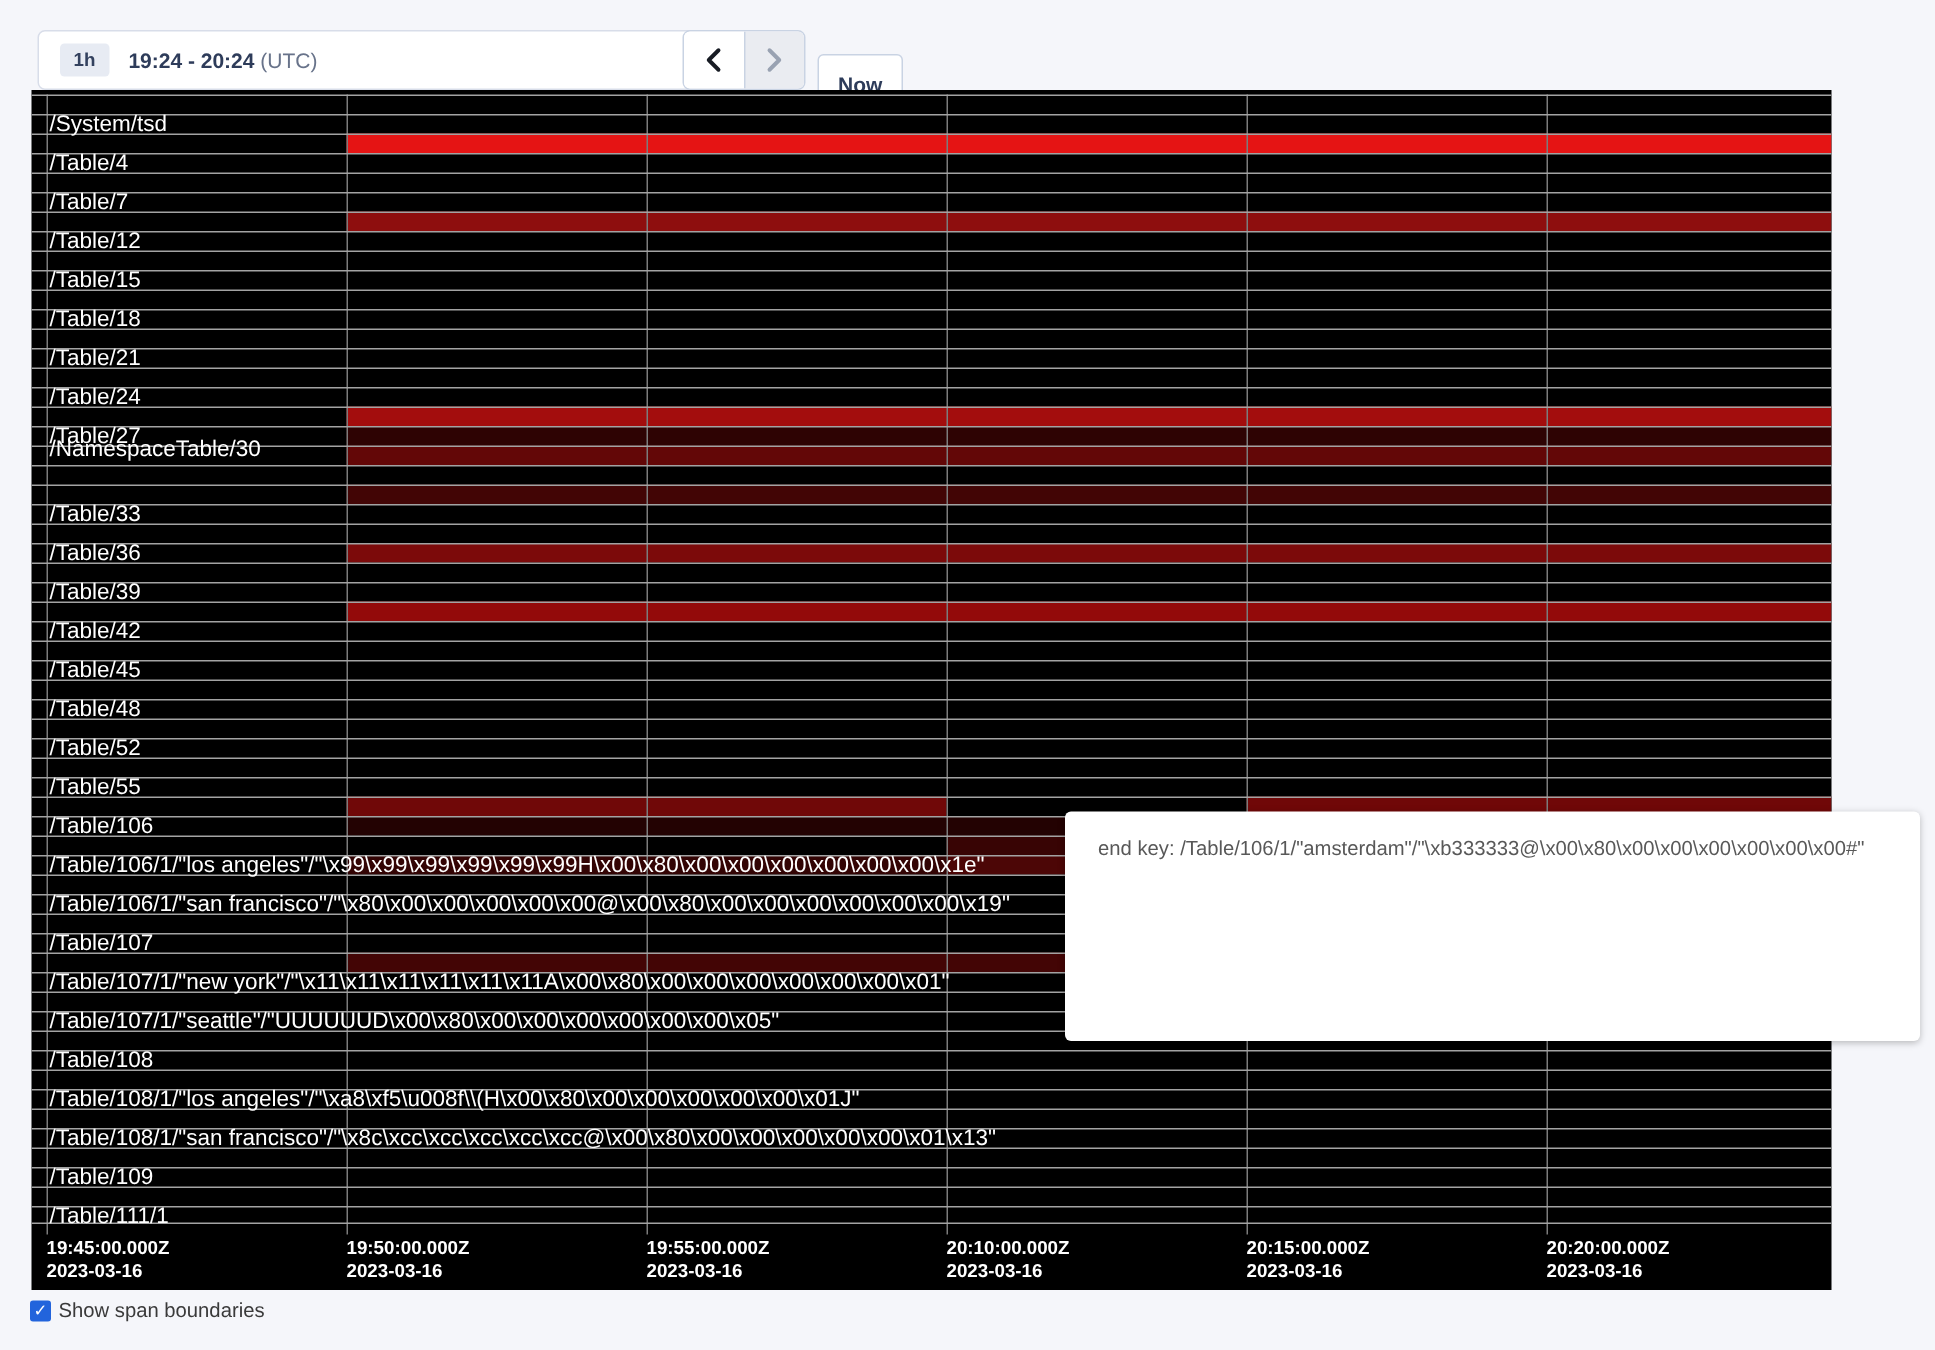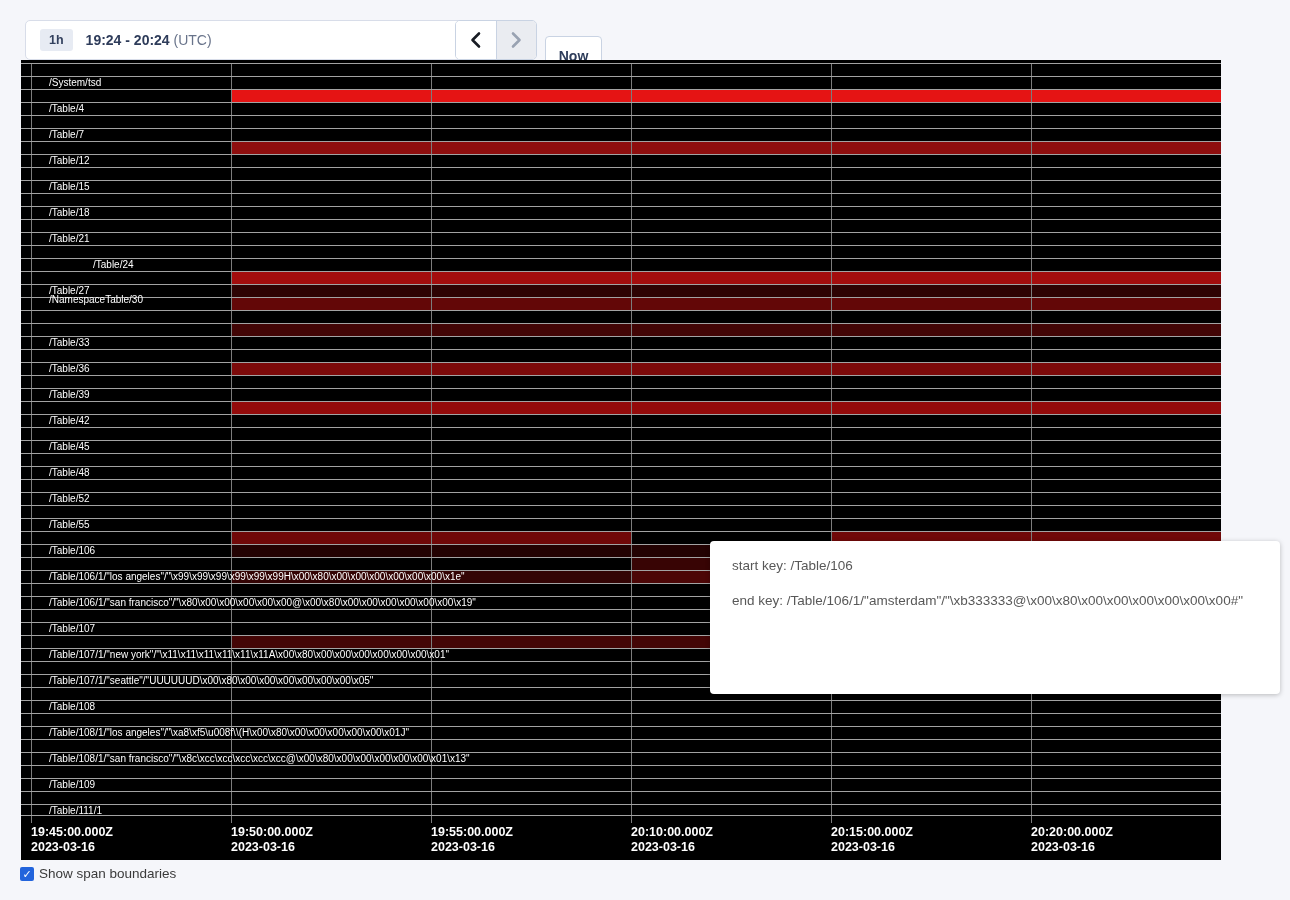--- a/index.html
+++ b/index.html
@@ -46,21 +46,21 @@
   
   .heatmap {
     position: absolute; left: 21px; top: 60px; width: 1200px; height: 800px;
     background: #000; overflow: hidden;
   }
   .hline { position: absolute; left: 0; width: 100%; height: 1px; background: #a3a3a3; z-index: 3; }
   .vline { position: absolute; top: 3px; width: 1px; height: 760px; background: #7c7c7c; z-index: 2; }
   .band { position: absolute; height: 13px; z-index: 1; }
   .rowlabel {
     position: absolute; left: 12px; height: 13px; line-height: 13.5px;
-    color: #fff; font-size: 10px; white-space: nowrap; z-index: 4; padding-left: 16px;
+    color: #fff; font-size: 15px; white-space: nowrap; z-index: 4;
   }
   .tick-time, .tick-date {
     position: absolute; color: #fff; font-size: 12.5px; font-weight: bold;
     white-space: nowrap; z-index: 4;
   }
   .tick-time { top: 765px; text-align: center; }
   .tick-date { top: 780px; }
 
   
   .tooltip {
@@ -183,21 +183,21 @@
     <div class="vline" style="left: 610px;"></div>
     <div class="vline" style="left: 810px;"></div>
     <div class="vline" style="left: 1010px;"></div>
     <div class="rowlabel" style="top: 16px;">/System/tsd</div>
     <div class="rowlabel" style="top: 42px;">/Table/4</div>
     <div class="rowlabel" style="top: 68px;">/Table/7</div>
     <div class="rowlabel" style="top: 94px;">/Table/12</div>
     <div class="rowlabel" style="top: 120px;">/Table/15</div>
     <div class="rowlabel" style="top: 146px;">/Table/18</div>
     <div class="rowlabel" style="top: 172px;">/Table/21</div>
-    <div class="rowlabel" style="top: 198px; margin-left: 44px;">/Table/24</div>
+    <div class="rowlabel" style="top: 198px;">/Table/24</div>
     <div class="rowlabel" style="top: 224px;">/Table/27</div>
     <div class="rowlabel" style="top: 233px;">/NamespaceTable/30</div>
     <div class="rowlabel" style="top: 276px;">/Table/33</div>
     <div class="rowlabel" style="top: 302px;">/Table/36</div>
     <div class="rowlabel" style="top: 328px;">/Table/39</div>
     <div class="rowlabel" style="top: 354px;">/Table/42</div>
     <div class="rowlabel" style="top: 380px;">/Table/45</div>
     <div class="rowlabel" style="top: 406px;">/Table/48</div>
     <div class="rowlabel" style="top: 432px;">/Table/52</div>
     <div class="rowlabel" style="top: 458px;">/Table/55</div>
@@ -220,20 +220,19 @@
     <div class="tick-date" style="left: 410px;">2023-03-16</div>
     <div class="tick-time" style="left: 610px;">20:10:00.000Z</div>
     <div class="tick-date" style="left: 610px;">2023-03-16</div>
     <div class="tick-time" style="left: 810px;">20:15:00.000Z</div>
     <div class="tick-date" style="left: 810px;">2023-03-16</div>
     <div class="tick-time" style="left: 1010px;">20:20:00.000Z</div>
     <div class="tick-date" style="left: 1010px;">2023-03-16</div>
   </div>
 
 <div class="tooltip">
-  <p>start key: /Table/106</p>
   <p>end key: /Table/106/1/"amsterdam"/"\xb333333@\x00\x80\x00\x00\x00\x00\x00\x00#"</p>
 </div>
 
 <div class="footer">
   <div class="checkbox">✓</div>
   <span class="footer-label">Show span boundaries</span>
 </div>
 
 </body></html>

